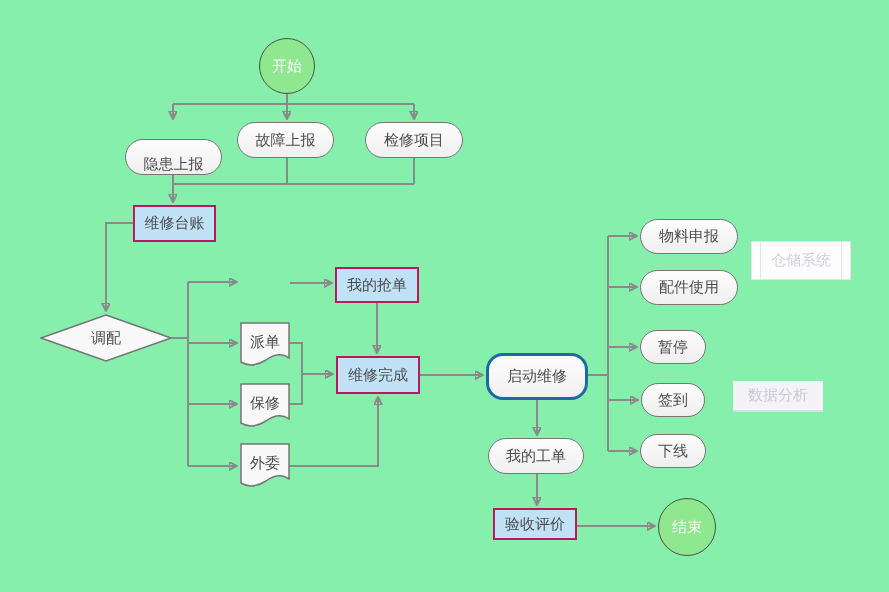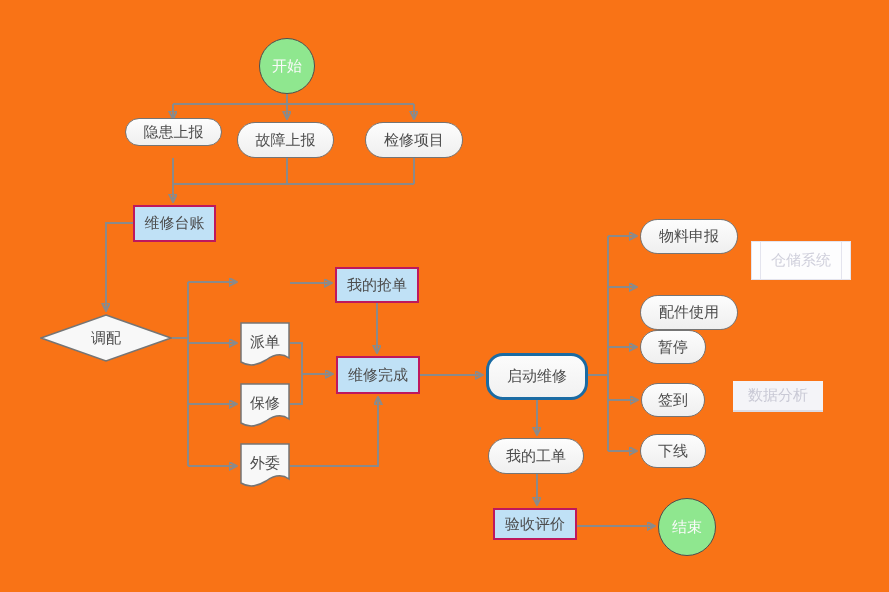--- a/index.html
+++ b/index.html
@@ -1,17 +1,17 @@
 <!DOCTYPE html>
 <html><head>
 <meta charset="utf-8">
 <style>
   html,body{margin:0;padding:0;background:#fff;}
   #canvas{
-    position:relative;width:889px;height:592px;background:#f97316;
+    position:relative;width:889px;height:592px;background:#86efac;
     font-family:"DejaVu Sans",sans-serif;overflow:hidden;
   }
   .node{
     position:absolute;display:flex;align-items:center;justify-content:center;
     box-sizing:border-box;font-size:15px;color:#4c4c4c;white-space:nowrap;
     z-index:2;
   }
   .terminal{
     border-radius:50%;background:#8fe78f;border:1.6px solid #4e4e4e;
     color:#fafafa;font-size:15px;
@@ -112,21 +112,21 @@
     </g>
     <g>
       <path d="M577,526 H654" marker-end="url(#arr)"></path>
     </g>
   </svg>
 
   <div class="node terminal" style="left:259px;top:38px;width:56px;height:56px;">
     <span class="shape-label">开始</span>
   </div>
 
-  <div class="node pill" style="left:125px;top:118px;width:97px;height:28px;">
+  <div class="node pill" style="left:125px;top:139px;width:97px;height:36px;align-items:flex-end;">
     <span class="shape-label">隐患上报</span>
   </div>
   <div class="node pill" style="left:237px;top:122px;width:97px;height:36px;">
     <span class="shape-label">故障上报</span>
   </div>
   <div class="node pill" style="left:365px;top:122px;width:98px;height:36px;">
     <span class="shape-label">检修项目</span>
   </div>
 
   <div class="node bluebox" style="left:133px;top:205px;width:83px;height:37px;">
@@ -166,21 +166,21 @@
     <span class="shape-label">维修完成</span>
   </div>
 
   <div class="node active" style="left:486px;top:353px;width:102px;height:47px;">
     <span class="shape-label">启动维修</span>
   </div>
 
   <div class="node pill" style="left:640px;top:219px;width:98px;height:35px;">
     <span class="shape-label">物料申报</span>
   </div>
-  <div class="node pill" style="left:640px;top:270px;width:98px;height:35px;margin-top:25px;">
+  <div class="node pill" style="left:640px;top:270px;width:98px;height:35px;">
     <span class="shape-label">配件使用</span>
   </div>
   <div class="node pill" style="left:640px;top:330px;width:66px;height:34px;">
     <span class="shape-label">暂停</span>
   </div>
   <div class="node pill" style="left:641px;top:383px;width:64px;height:34px;">
     <span class="shape-label">签到</span>
   </div>
   <div class="node pill" style="left:640px;top:434px;width:66px;height:34px;">
     <span class="shape-label">下线</span>

